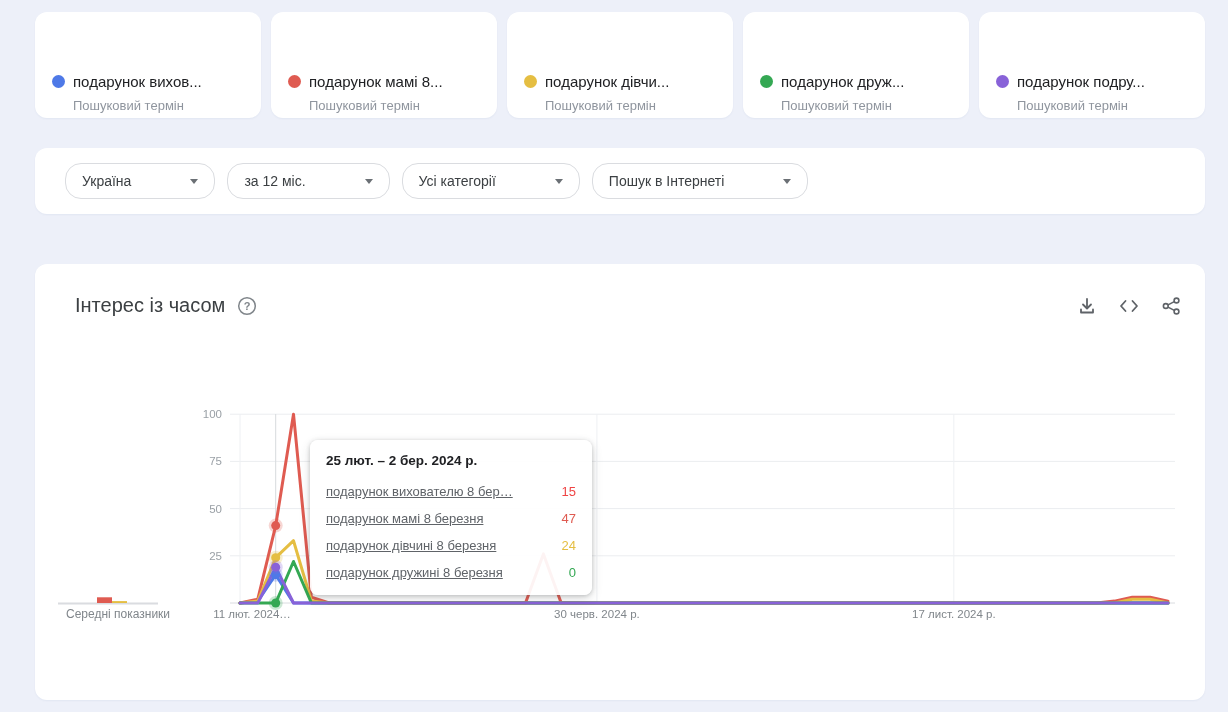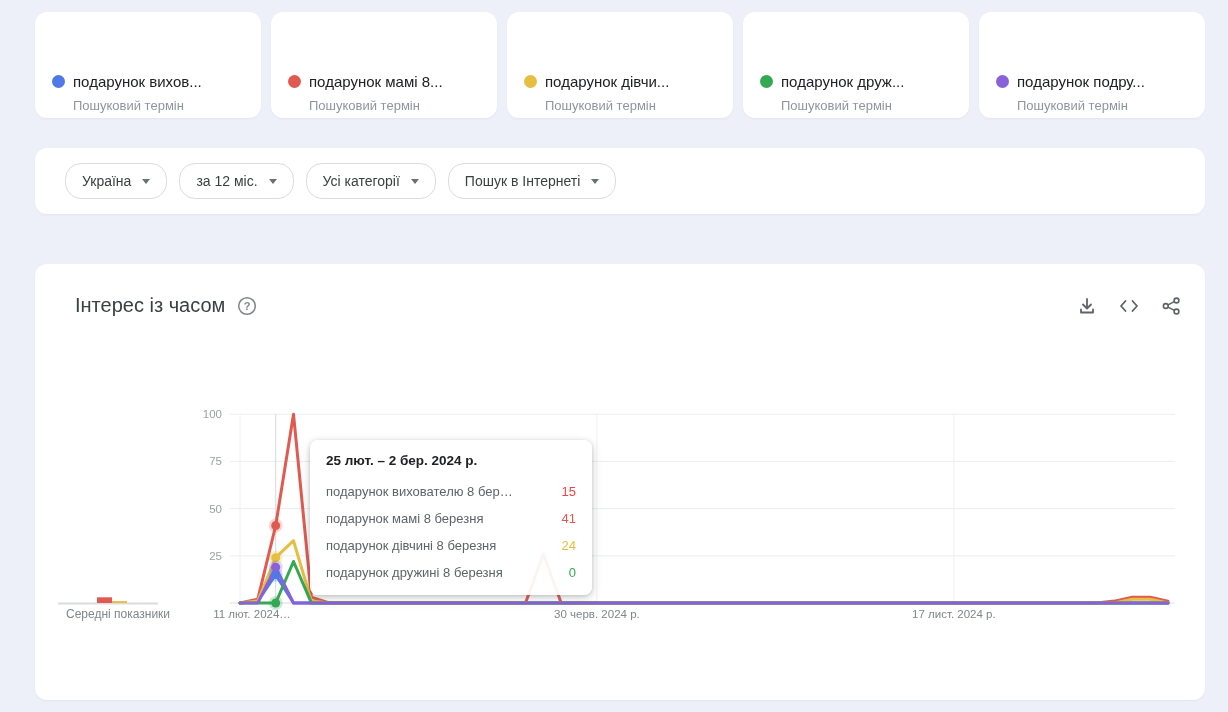--- a/index.html
+++ b/index.html
@@ -14,42 +14,42 @@
   
   .cards-row{position:absolute;left:35px;top:12px;width:1170px;display:flex;gap:10px;}
   .term-card{flex:1;height:106px;position:relative;cursor:pointer;}
   .term-line{position:absolute;left:17px;top:61px;display:flex;align-items:center;}
   .dot{width:13px;height:13px;border-radius:50%;flex:0 0 13px;}
   .term-title{margin-left:8px;font-size:15px;color:#202124;white-space:nowrap;}
   .term-sub{position:absolute;left:38px;top:86px;font-size:13px;color:#8f959e;}
 
   
   .filter-bar{position:absolute;left:35px;top:148px;width:1170px;height:66px;display:flex;align-items:center;padding-left:30px;box-sizing:border-box;gap:12px;}
-  .filter-pill{display:flex;align-items:center;height:36px;padding:0 16px;border:1px solid #dadce0;border-radius:16px;background:#fff;font-size:14px;color:#3c4043;cursor:pointer;font-family:inherit;}
+  .filter-pill{display:flex;align-items:center;height:36px;padding:0 16px;border:1px solid #dadce0;border-radius:16px;background:#fff;font-size:14px;color:#3c4043;cursor:pointer;font-family:inherit;gap:48px;}
   .caret{width:0;height:0;border-left:4.5px solid transparent;border-right:4.5px solid transparent;border-top:5.5px solid #6b7075;margin-left:11px;}
 
   
   .chart-card{position:absolute;left:35px;top:264px;width:1170px;height:436px;}
   .chart-header{position:absolute;left:40px;right:24px;top:30px;display:flex;align-items:center;}
   .chart-title{font-size:20px;color:#3c4043;}
   .help-icon{margin-left:12px;display:flex;align-items:center;cursor:pointer;}
   .chart-actions{margin-left:auto;display:flex;align-items:center;gap:21px;}
   .chart-actions svg{cursor:pointer;display:block;}
   #trend-svg{position:absolute;left:5px;top:105px;font-family:"Liberation Sans",sans-serif;}
 
   
   .tooltip{
     position:absolute;left:275px;top:176px;width:250px;
     background:rgba(255,255,255,.93);border-radius:8px;
     box-shadow:0 1px 4px rgba(60,64,67,.28),0 4px 12px rgba(60,64,67,.14);
     padding:13px 16px 9px 16px;z-index:5;
   }
   .tt-title{font-size:13.5px;font-weight:bold;color:#202124;margin-bottom:10px;}
   .tt-row{display:flex;justify-content:space-between;align-items:center;height:27px;font-size:13px;}
-  .tt-label{color:#5f6368;white-space:nowrap;}
+  .tt-label{color:#5f6368;white-space:nowrap;text-decoration:underline;}
   .tt-val{margin-left:14px;}
 </style>
 </head>
 <body>
 
 <div class="cards-row">
   <div class="card term-card">
     <div class="term-line">
       <span class="dot" style="background-color: rgb(78, 121, 231);"></span>
       <span class="term-title">подарунок вихов...</span>
@@ -173,21 +173,21 @@
     </svg>
 
   <div class="tooltip">
     <div class="tt-title">25 лют. – 2 бер. 2024 р.</div>
     <div class="tt-row">
       <span class="tt-label">подарунок вихователю 8 бер…</span>
       <span class="tt-val" style="color: #ef4444;">15</span>
     </div>
     <div class="tt-row">
       <span class="tt-label">подарунок мамі 8 березня</span>
-      <span class="tt-val" style="color: rgb(223, 91, 81);">41</span>
+      <span class="tt-val" style="color: rgb(223, 91, 81);">47</span>
     </div>
     <div class="tt-row">
       <span class="tt-label">подарунок дівчині 8 березня</span>
       <span class="tt-val" style="color: rgb(229, 190, 66);">24</span>
     </div>
     <div class="tt-row">
       <span class="tt-label">подарунок дружині 8 березня</span>
       <span class="tt-val" style="color: rgb(52, 168, 83);">0</span>
     </div>
   </div>

